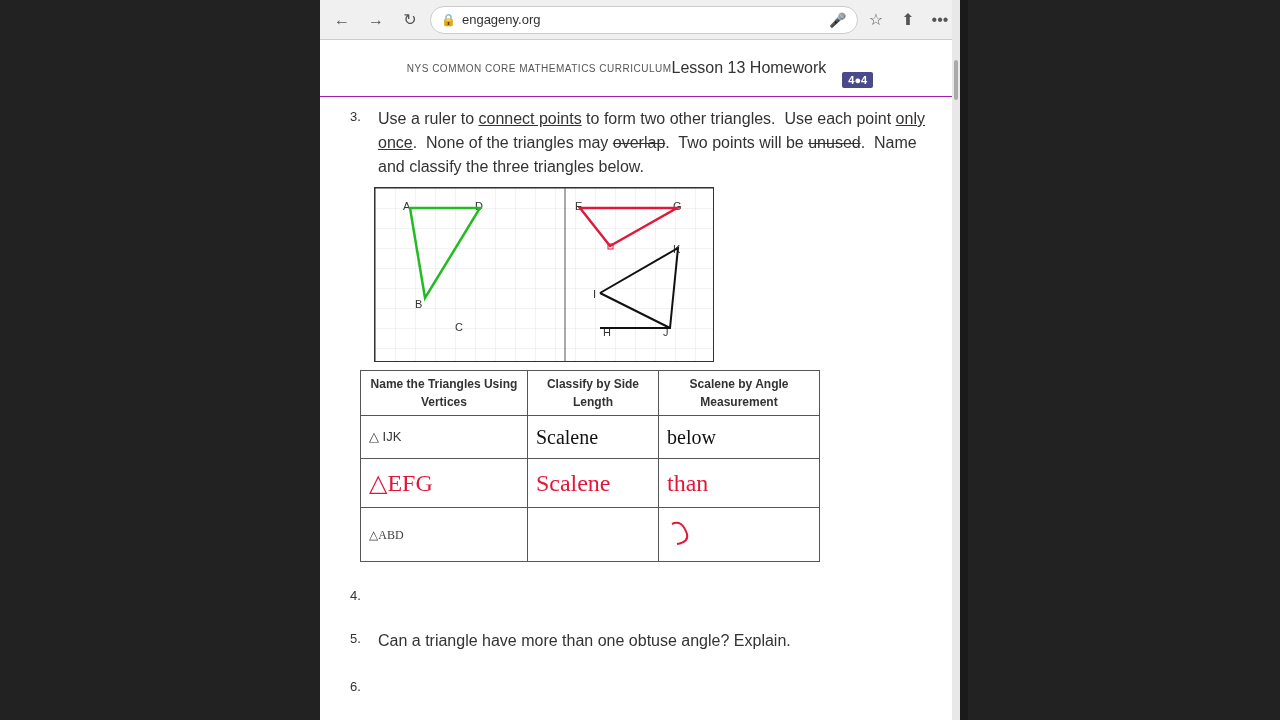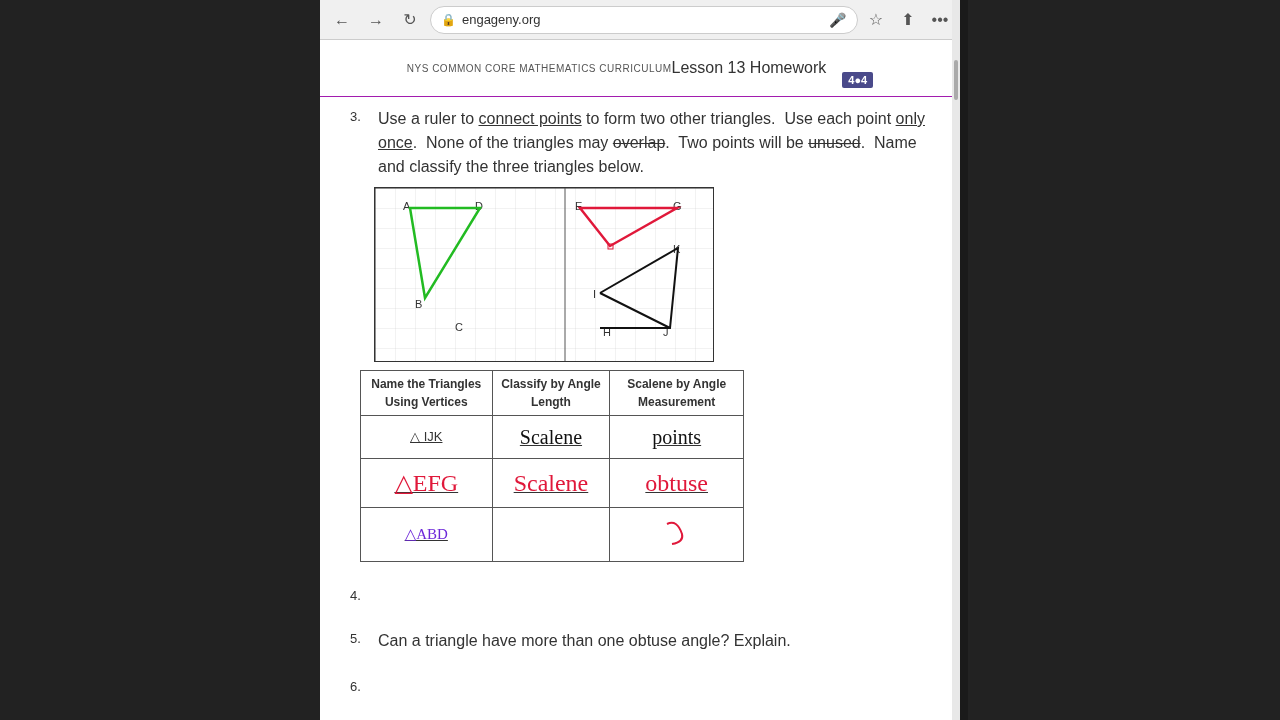--- a/index.html
+++ b/index.html
@@ -173,57 +173,56 @@
       height: 175px;
       position: relative;
       background: white;
       overflow: hidden;
     }
 
     
     .triangle-table {
       margin: 8px 0 8px 10px;
       border-collapse: collapse;
-      width: 384px;
+      width: 460px;
       font-size: 13px;
     }
 
     .triangle-table th {
       border: 1px solid #555;
       padding: 4px 8px;
       text-align: center;
       font-weight: bold;
       font-size: 12px;
       background: white;
     }
 
     .triangle-table td {
       border: 1px solid #555;
       padding: 6px 8px;
-      text-align: center;
+      text-align: left;
       height: 36px;
-      text-decoration: underline;
     }
 
     .handwritten-black {
       font-family: 'Comic Sans MS', cursive;
       font-size: 20px;
       color: #111;
     }
 
     .handwritten-red {
       font-family: 'Comic Sans MS', cursive;
       font-size: 24px;
       color: #e0183a;
     }
 
     .handwritten-green {
       font-family: 'Comic Sans MS', cursive;
-      font-size: 15px;
-      color: #6d28d9;
+      font-size: 12px;
+      color: #404040;
     }
 
     .triangle-label {
       font-size: 13px;
       color: #333;
     }
 
     .scrollbar-thumb {
       position: absolute;
       right: 2px;
@@ -316,34 +315,34 @@
             <line x1="225" y1="105" x2="295" y2="140" stroke="#111" stroke-width="2"></line>
 
             <rect x="233" y="56" width="5" height="5" fill="none" stroke="#e0183a" stroke-width="1"></rect>
           </svg>
         </div>
 
         <table class="triangle-table">
           <thead>
             <tr>
               <th>Name the Triangles Using Vertices</th>
-              <th>Classify by Angle Length</th>
+              <th>Classify by Side Length</th>
               <th>Scalene by Angle Measurement</th>
             </tr>
           </thead>
           <tbody>
             <tr>
               <td><span class="triangle-label">△ IJK</span></td>
               <td><span class="handwritten-black">Scalene</span></td>
-              <td><span class="handwritten-black">points</span></td>
+              <td><span class="handwritten-black">below</span></td>
             </tr>
             <tr>
               <td><span class="handwritten-red">△EFG</span></td>
               <td><span class="handwritten-red">Scalene</span></td>
-              <td><span class="handwritten-red">obtuse</span></td>
+              <td><span class="handwritten-red">than</span></td>
             </tr>
             <tr>
               <td><span class="handwritten-green">△ABD</span></td>
               <td></td>
               <td>
                 <svg width="30" height="35">
                   <path d="M5,10 Q15,5 20,20 Q22,28 10,30" fill="none" stroke="#e0183a" stroke-width="2"></path>
                 </svg>
               </td>
             </tr>

